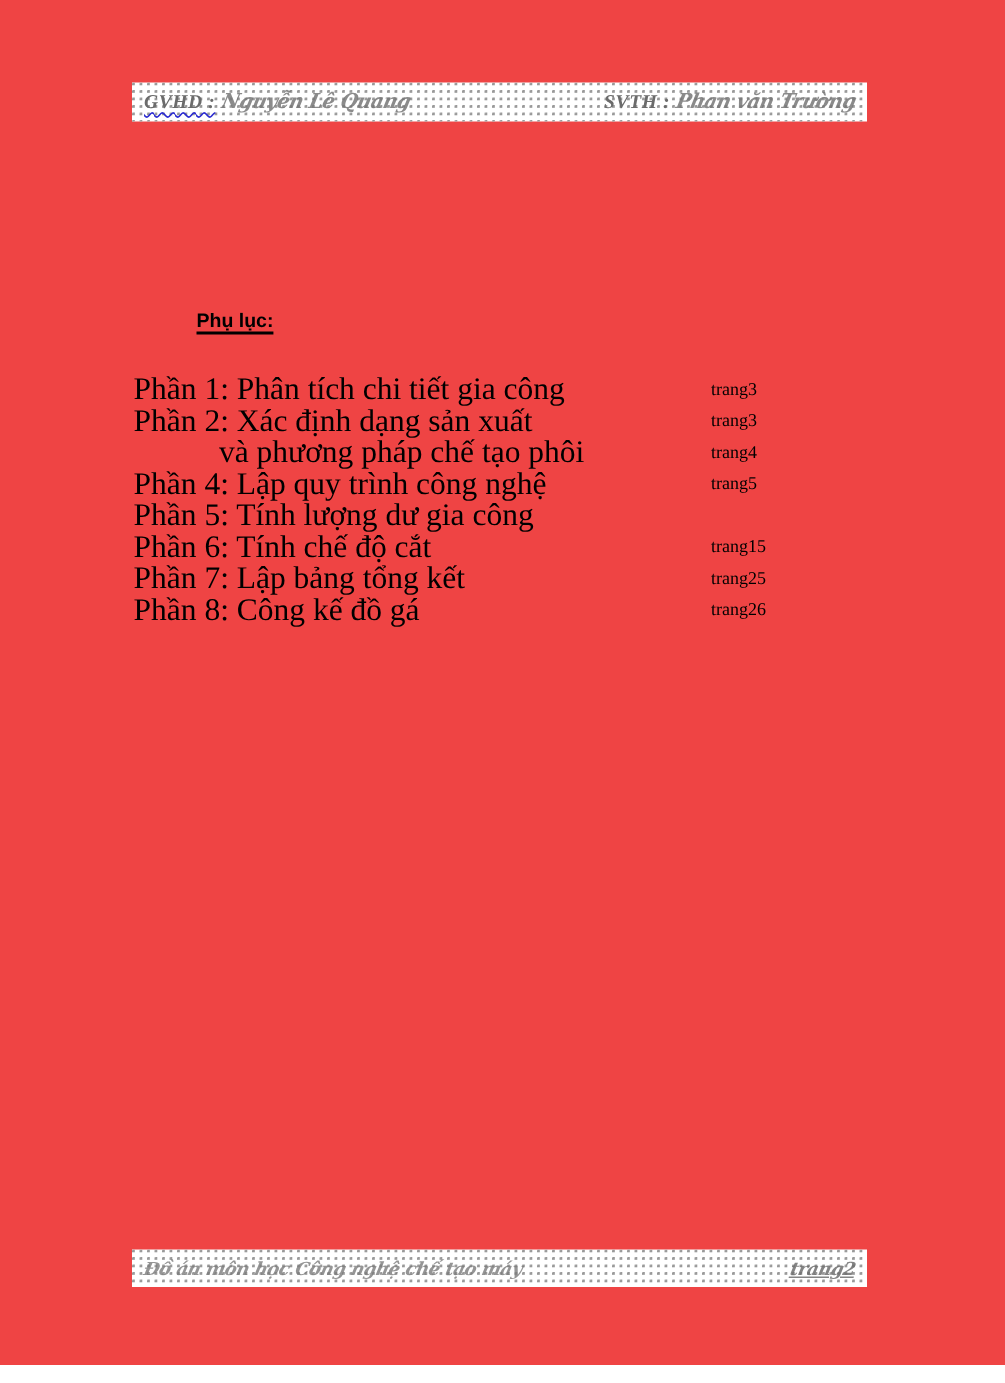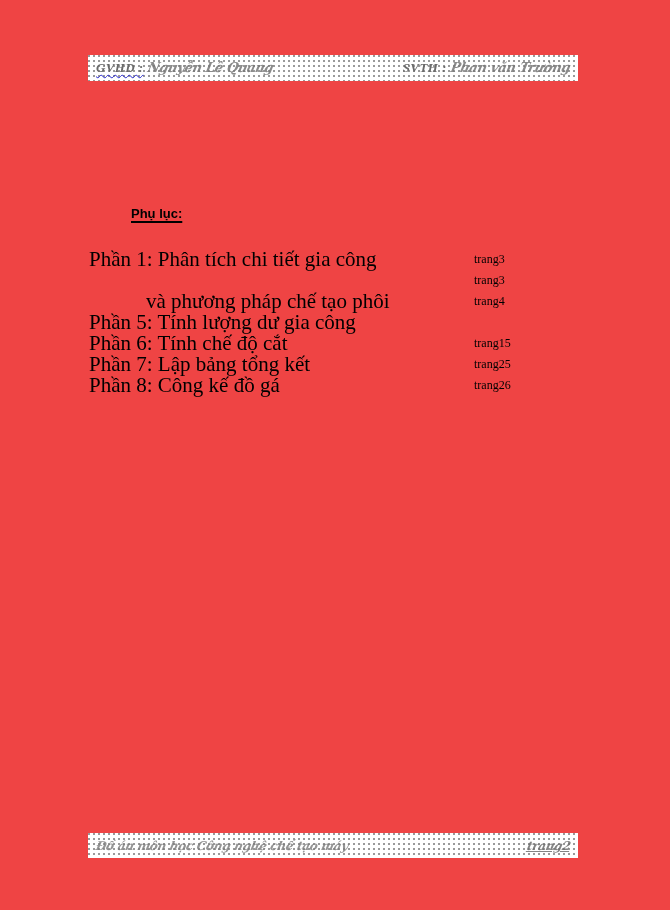--- a/index.html
+++ b/index.html
@@ -188,22 +188,23 @@
         <span class="script">Phan văn Trường</span>
       </div>
 
     </div>
   </div>
 
   <div class="title">Phụ lục:</div>
 
   <div class="toc" id="toc-list">
       <div class="toc-row"><span class="toc-label">Phần 1: Phân tích chi tiết gia công</span><span class="toc-page">trang3</span></div>
-      <div class="toc-row"><span class="toc-page">trang3</span></div>
+      <div class="toc-row"><span class="toc-label">Phần 2: Xác định dạng sản xuất</span><span class="toc-page">trang3</span></div>
       <div class="toc-row cont"><span class="toc-label">và phương pháp chế tạo phôi</span><span class="toc-page">trang4</span></div>
+      <div class="toc-row"><span class="toc-label">Phần 4: Lập quy trình công nghệ</span><span class="toc-page">trang5</span></div>
       <div class="toc-row"><span class="toc-label">Phần 5: Tính lượng dư gia công</span><span class="toc-page"></span></div>
       <div class="toc-row"><span class="toc-label">Phần 6: Tính chế độ cắt</span><span class="toc-page">trang15</span></div>
       <div class="toc-row"><span class="toc-label">Phần 7: Lập bảng tổng kết</span><span class="toc-page">trang25</span></div>
       <div class="toc-row"><span class="toc-label">Phần 8: Công kế đồ gá</span><span class="toc-page">trang26</span></div>
     </div>
 
   <div class="band band-footer">
     <div class="band-inner">
       <span class="footer-script">Đồ án môn học Công nghệ chế tạo máy</span>
       <span class="footer-page">trang2</span>

